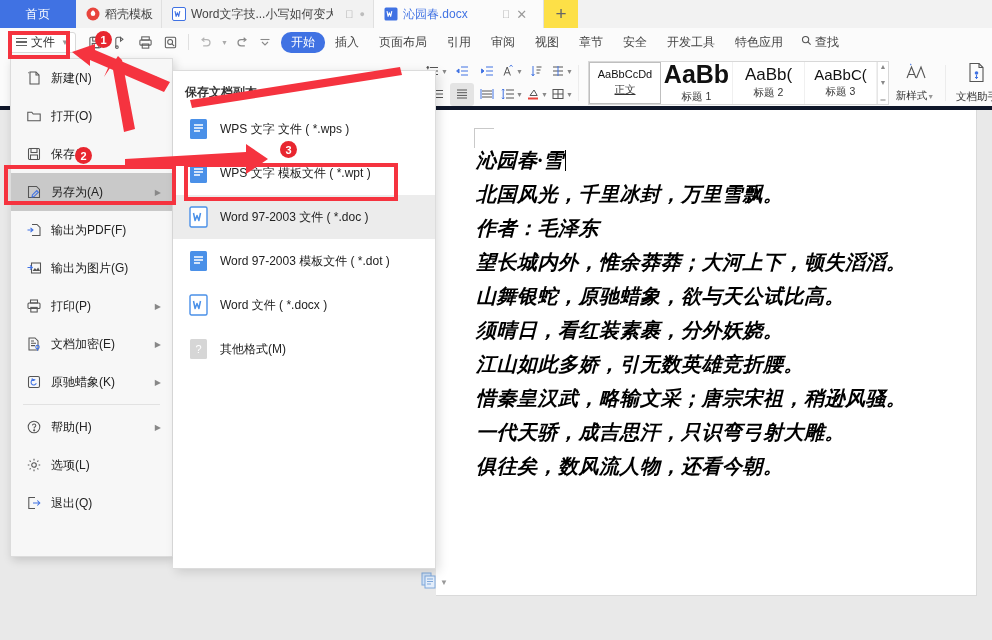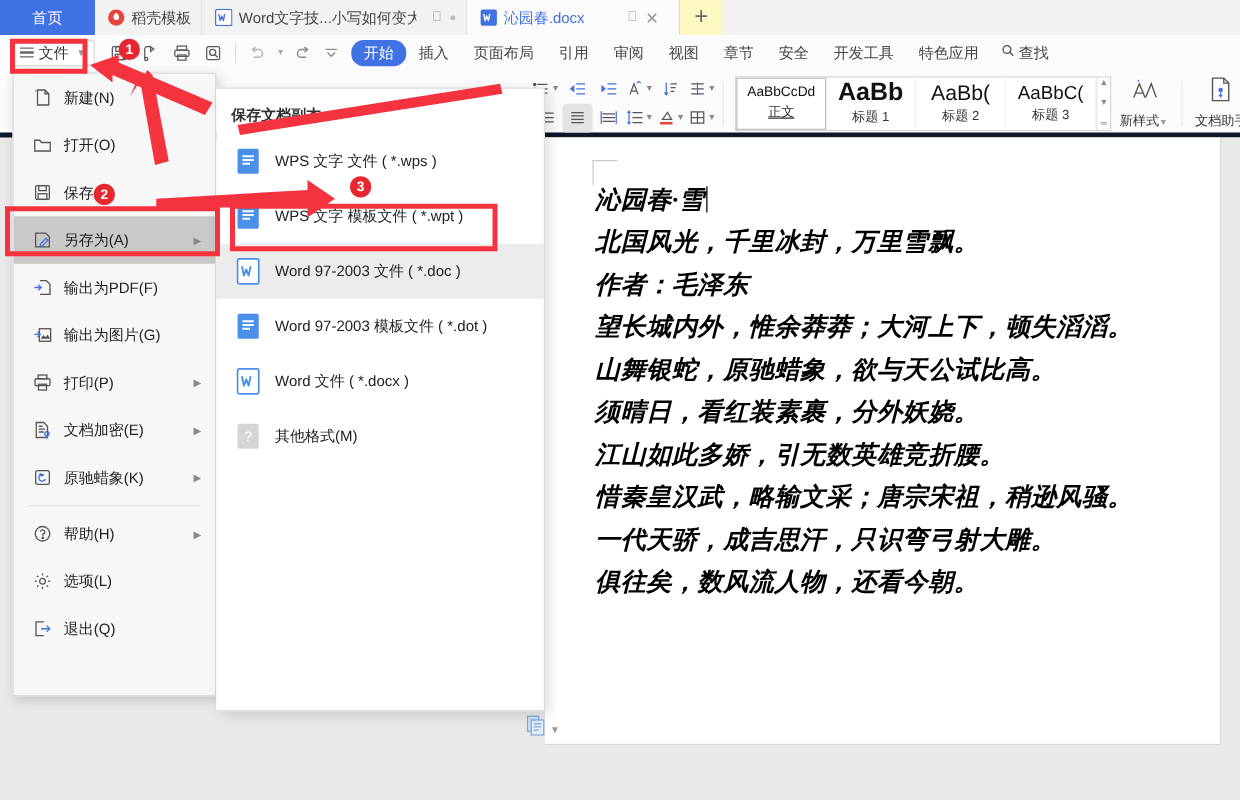--- a/index.html
+++ b/index.html
@@ -7,21 +7,21 @@
     width: 992px; height: 640px;
     overflow: hidden;
     font-family: "Liberation Sans", "DejaVu Sans", sans-serif;
     background: #e9e9e9;
   }
   #app { position: relative; width: 992px; height: 640px; }
 
   
   .tabbar {
     position: absolute; left: 0; top: 0; width: 992px; height: 28px;
-    background: #fef9c3;
+    background: #fde047;
     display: flex; align-items: flex-end;
   }
   .home-tab {
     width: 76px; height: 28px; background: #4072e3; color: #fff;
     font-size: 12px; display: flex; align-items: center; justify-content: center;
     letter-spacing: .5px;
   }
   .doc-tab {
     height: 28px; display: flex; align-items: center; gap: 5px;
     padding: 0 8px 0 10px; font-size: 12px; color: #444;
@@ -389,21 +389,21 @@
         <span class="grp-sep"></span>
       </div>
 
       <div class="grp">
         <div class="stylebox">
           <div class="styleitem sel">
             <span class="sty-prev" style="font-size:11px;">AaBbCcDd</span>
             <span class="sty-name">正文</span>
           </div>
           <div class="styleitem">
-            <span class="sty-prev" style="font-size:20px;font-weight:bold;">AaBb</span>
+            <span class="sty-prev" style="font-size:25px;font-weight:bold;">AaBb</span>
             <span class="sty-name">标题 1</span>
           </div>
           <div class="styleitem">
             <span class="sty-prev" style="font-size:17px;">AaBb(</span>
             <span class="sty-name">标题 2</span>
           </div>
           <div class="styleitem">
             <span class="sty-prev" style="font-size:15px;">AaBbC(</span>
             <span class="sty-name">标题 3</span>
           </div>

